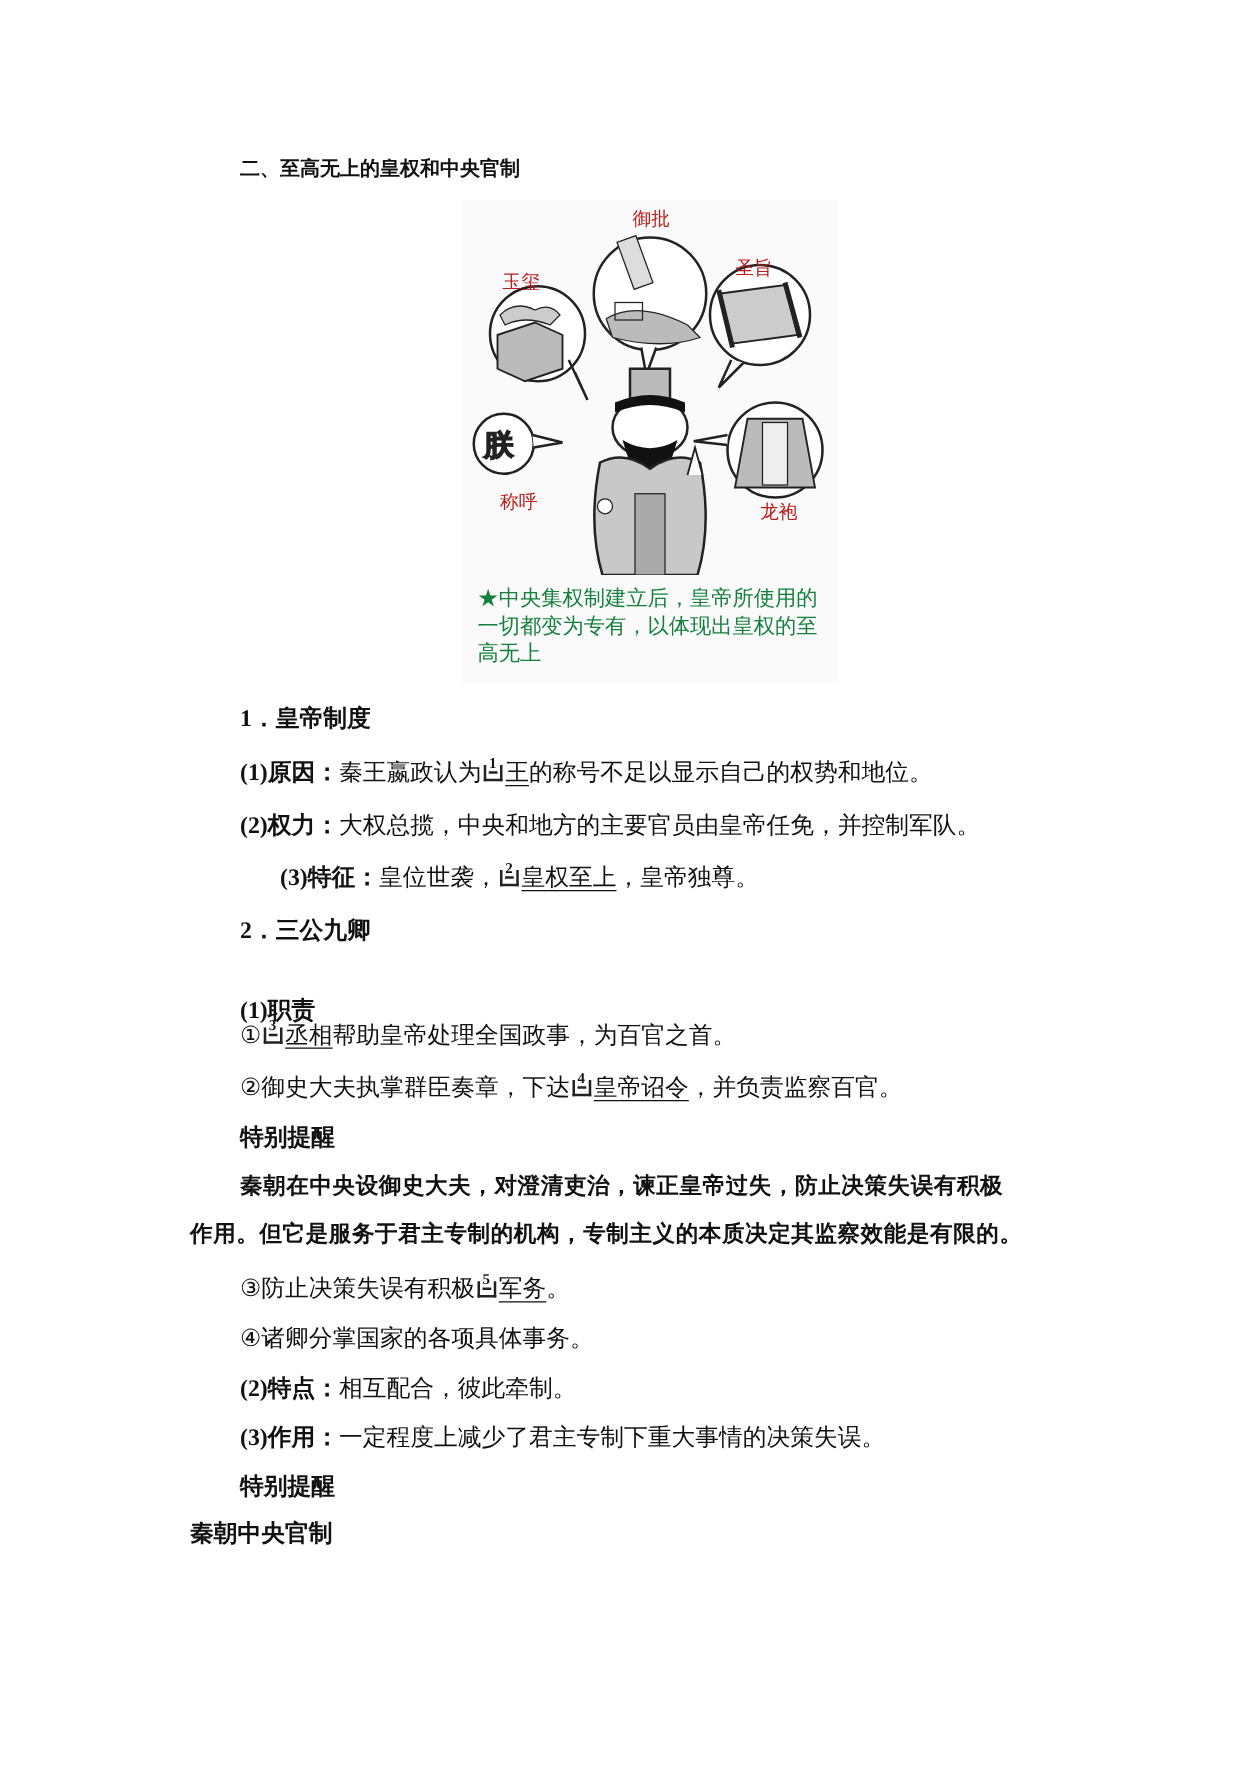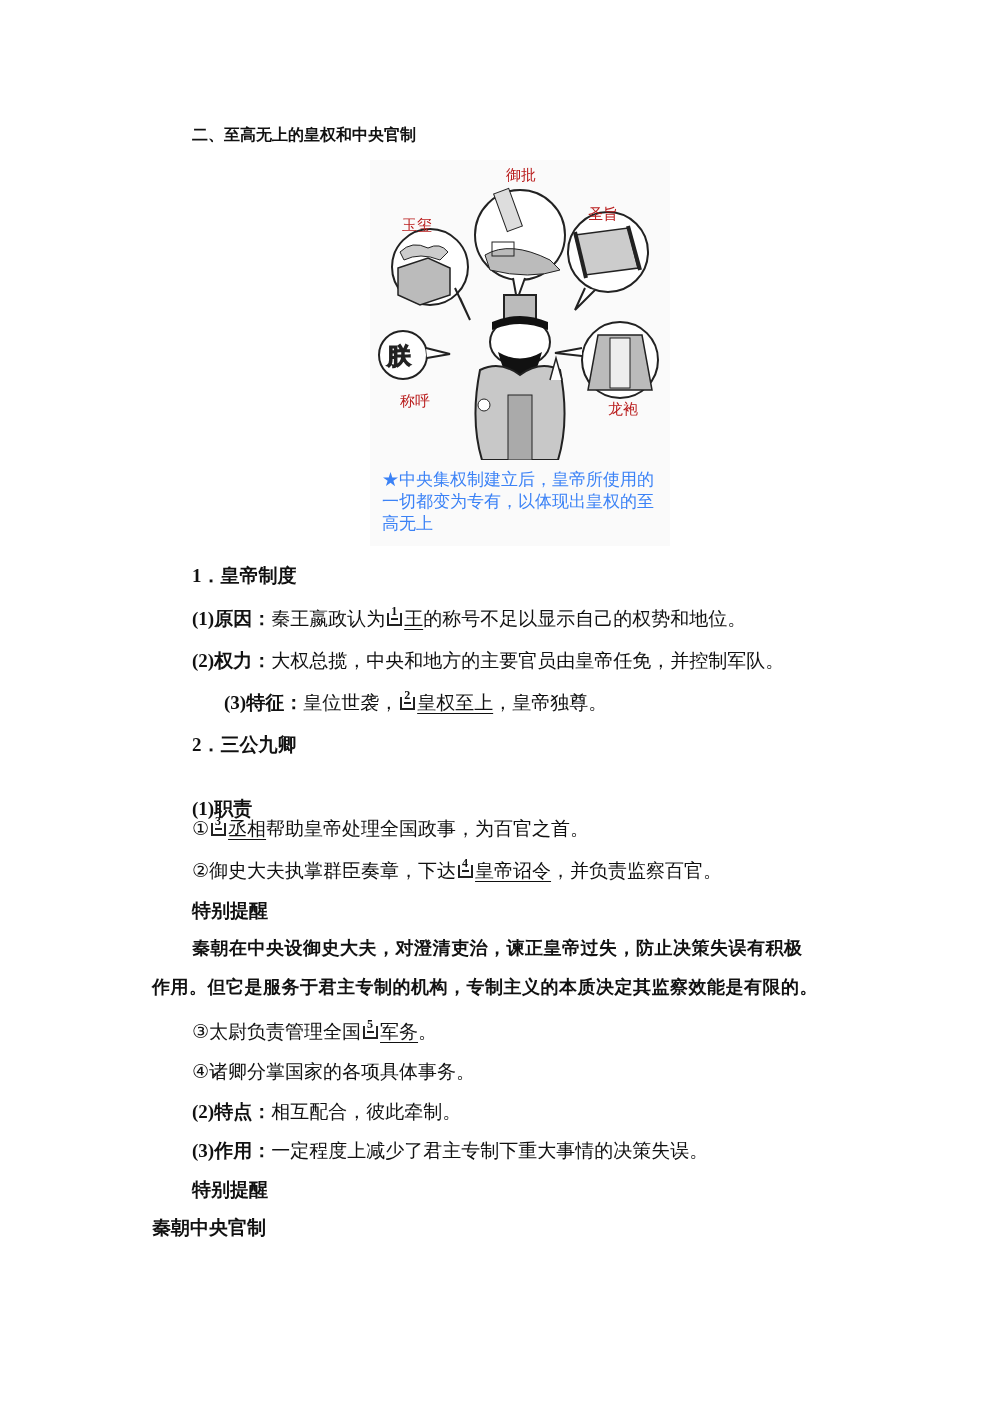--- a/index.html
+++ b/index.html
@@ -11,21 +11,21 @@
   .u { text-decoration: underline; text-underline-offset: 4px; }
   .blank-mark { position: relative; display: inline-block; width: 19px; height: 19px; vertical-align: -2px; }
   .blank-mark .box { position: absolute; left: 2px; right: 2px; top: 5px; bottom: 1px; border: 2px solid #222; border-top: none; }
   .blank-mark .box::after { content: ""; position: absolute; left: 2px; right: 2px; top: 5px; height: 2px; background: #222; }
   .blank-mark .n { position: absolute; left: 6px; top: -9px; font-size: 12px; font-weight: bold; font-family: "Liberation Serif", serif; }
   .tip-text { position: absolute; font-family: "DejaVu Serif", "Liberation Serif", serif; font-weight: bold; font-size: 18px; white-space: nowrap; letter-spacing: 0.5px; text-align: center; }
   
   .illus { position: absolute; left: 370px; top: 160px; width: 300px; height: 386px; background: #fafafa; }
   .illus svg { position: absolute; left: 0; top: 0; }
   .illus .lbl { position: absolute; font-family: "DejaVu Serif", serif; font-size: 15px; color: #b91c1c; }
-  .illus .caption { position: absolute; left: 12px; top: 308px; width: 284px; font-family: "DejaVu Serif", serif; font-size: 17px; line-height: 22px; color: #3b82f6; }
+  .illus .caption { position: absolute; left: 12px; top: 308px; width: 284px; font-family: "DejaVu Serif", serif; font-size: 17px; line-height: 22px; color: #15803d; }
 </style>
 </head>
 <body>
 
 <div class="line bold" style="left:192px; top:123px; font-size:16px;">二、至高无上的皇权和中央官制</div>
 
 <div class="illus">
   <svg width="300" height="300" viewBox="0 0 300 300">
 
     <circle cx="150" cy="75" r="45" fill="#fff" stroke="#222" stroke-width="2"></circle>
@@ -84,21 +84,21 @@
 <div class="line" style="left:192px; top:796px;"><span class="num">(1)</span><span class="bold">职责</span></div>
 
 <div class="line" style="left:192px; top:816px;"><span>①</span><span class="u"><span class="blank-mark"><span class="box"></span><span class="n">3</span></span><span>丞相</span></span><span>帮助皇帝处理全国政事，为百官之首。</span></div>
 
 <div class="line" style="left:192px; top:858px;"><span>②</span><span>御史大夫执掌群臣奏章，下达</span><span class="u"><span class="blank-mark"><span class="box"></span><span class="n">4</span></span><span>皇帝诏令</span></span><span>，并负责监察百官。</span></div>
 
 <div class="line bold" style="left:192px; top:898px;">特别提醒</div>
 <div class="tip-text" style="left:192px; top:936px;">秦朝在中央设御史大夫，对澄清吏治，谏正皇帝过失，防止决策失误有积极</div>
 <div class="tip-text" style="left:152px; top:975px;">作用。但它是服务于君主专制的机构，专制主义的本质决定其监察效能是有限的。</div>
 
-<div class="line" style="left:192px; top:1019px;"><span>③</span><span>太尉负责管理全国</span><span class="u"><span class="blank-mark"><span class="box"></span><span class="n">5</span></span><span>军务</span></span><span>。</span></div>
+<div class="line" style="left:192px; top:1019px;"><span>③</span><span>防止决策失误有积极</span><span class="u"><span class="blank-mark"><span class="box"></span><span class="n">5</span></span><span>军务</span></span><span>。</span></div>
 
 <div class="line" style="left:192px; top:1059px;"><span>④</span><span>诸卿分掌国家的各项具体事务。</span></div>
 
 <div class="line" style="left:192px; top:1099px;"><span class="num">(2)</span><span class="bold">特点：</span><span>相互配合，彼此牵制。</span></div>
 
 <div class="line" style="left:192px; top:1138px;"><span class="num">(3)</span><span class="bold">作用：</span><span>一定程度上减少了君主专制下重大事情的决策失误。</span></div>
 
 <div class="line bold" style="left:192px; top:1177px;">特别提醒</div>
 <div class="line bold" style="left:152px; top:1215px;">秦朝中央官制</div>
 

